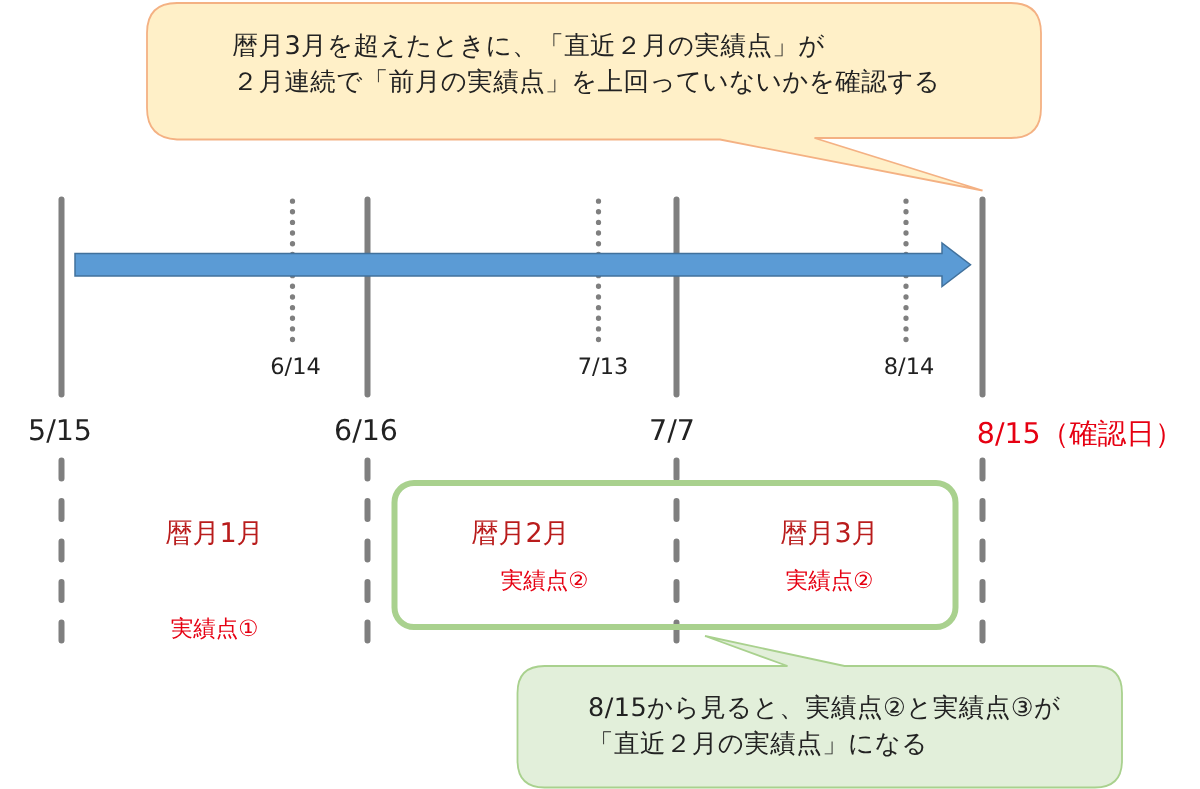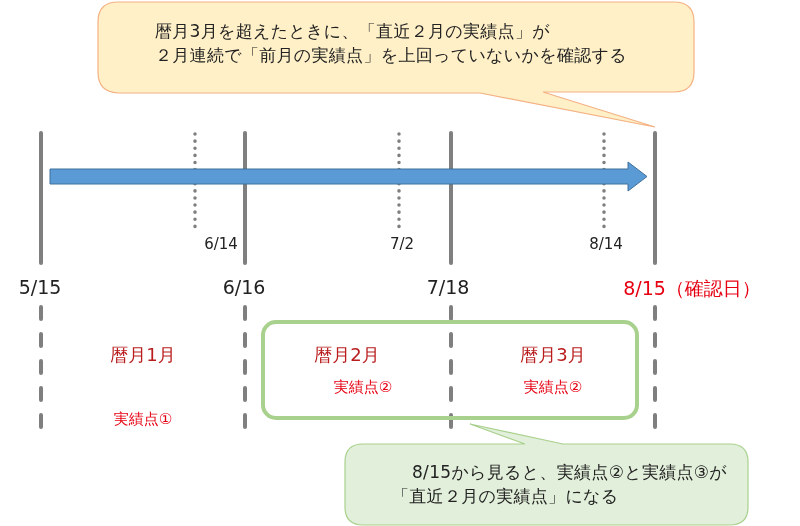--- a/index.html
+++ b/index.html
@@ -51,21 +51,21 @@
       white-space: nowrap;
       transform: translateX(-50%);
     }
     .point-label {
       position: absolute;
       font-size: 15px;
       color: #e60012;
       white-space: nowrap;
       transform: translateX(-50%);
     }
-    .red { color: #e60012; }
+    .red { color: #e60012; margin-left: 28px; }
   </style>
 </head>
 <body>
 
 <svg class="canvas" viewBox="0 0 800 526">
 
   <path d="M118,2 H674 Q694,2 694,22 V72 Q694,92 674,92 H543 L655,127 L480,93 H118 Q98,92 98,72 V22 Q98,2 118,2 Z" fill="#fff0c8" stroke="#f4b183" stroke-width="1.2"></path>
 
   <g stroke="#7f7f7f" stroke-width="4" stroke-linecap="round">
     <line x1="41" y1="133" x2="41" y2="263"></line>
@@ -90,32 +90,32 @@
   </g>
 
   <rect x="263" y="322" width="374" height="96" rx="13" ry="13" fill="none" stroke="#a9d18e" stroke-width="4"></rect>
 
   <path d="M363,444 H525 L470,424 L563,444 H730 Q748,444 748,462 V507 Q748,525 730,525 H363 Q345,525 345,507 V462 Q345,444 363,444 Z" fill="#e2efda" stroke="#a9d18e" stroke-width="1.2"></path>
 </svg>
 
 <div class="bubble-text" style="left:131px; top:19px;">暦月3月を超えたときに、「直近２月の実績点」が</div>
 <div class="bubble-text" style="left:131px; top:43px;">２月連続で「前月の実績点」を上回っていないかを確認する</div>
 
-<div class="small-date" style="left:197px; top:235px;margin-left:24px;">6/14</div>
-<div class="small-date" style="left:402px; top:235px;">7/2</div>
+<div class="small-date" style="left:197px; top:235px;">6/14</div>
+<div class="small-date" style="left:402px; top:235px;">7/13</div>
 <div class="small-date" style="left:606px; top:235px;">8/14</div>
 
 <div class="date-label" style="left:40px; top:276px;">5/15</div>
 <div class="date-label" style="left:244px; top:276px;">6/16</div>
-<div class="date-label" style="left:448px; top:276px;">7/18</div>
+<div class="date-label" style="left:448px; top:276px;">7/7</div>
 <div class="date-label red" style="left:692px; top:276px;">8/15（確認日）</div>
 
 <div class="month-label" style="left:143px; top:343px;">暦月1月</div>
 <div class="point-label" style="left:143px; top:378px;margin-top:32px;">実績点①</div>
 
 <div class="month-label" style="left:347px; top:343px;text-align:right;">暦月2月</div>
 <div class="point-label" style="left:363px; top:378px;">実績点②</div>
 
 <div class="month-label" style="left:553px; top:343px;">暦月3月</div>
 <div class="point-label" style="left:553px; top:378px;">実績点②</div>
 
-<div class="bubble-text" style="left:388px; top:460px;">8/15から見ると、実績点②と実績点③が</div>
+<div class="bubble-text" style="left:368px; top:460px;">8/15から見ると、実績点②と実績点③が</div>
 <div class="bubble-text" style="left:368px; top:484px;">「直近２月の実績点」になる</div>
 
 </body></html>

